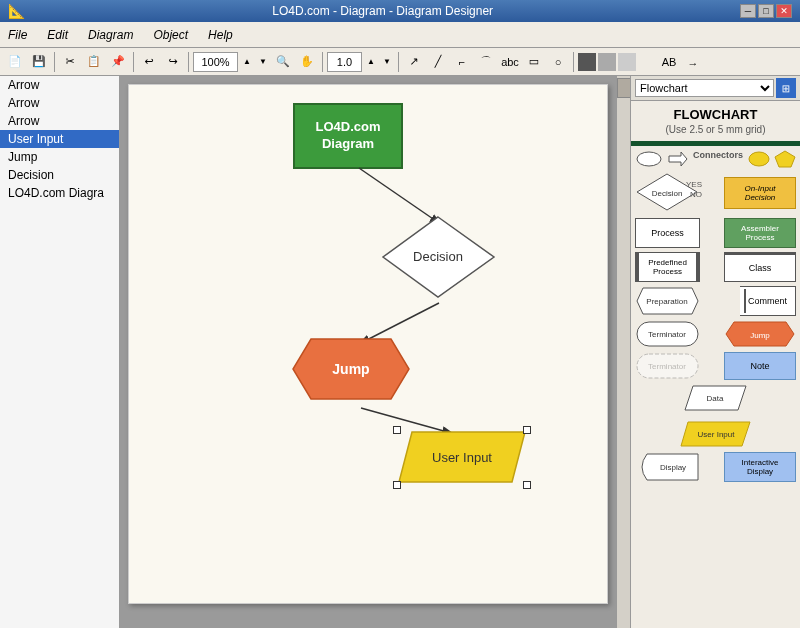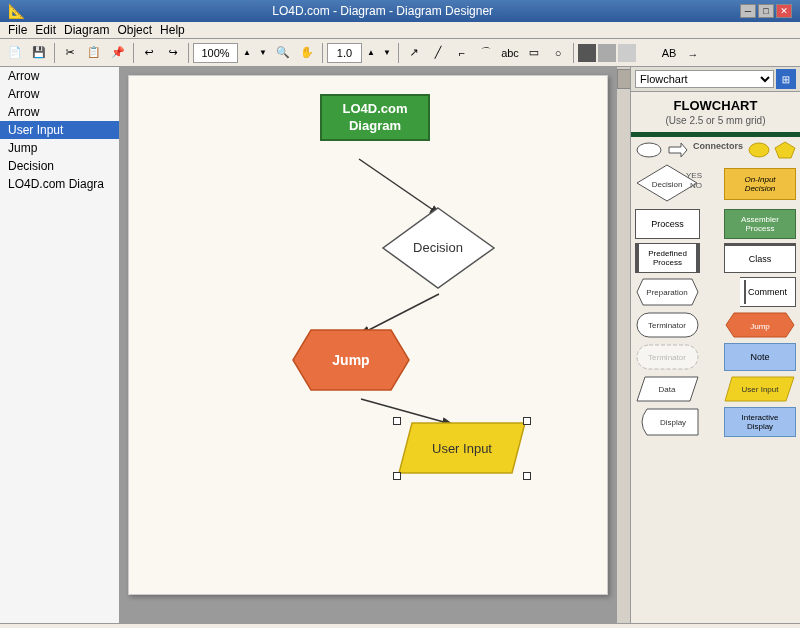--- a/index.html
+++ b/index.html
@@ -5,21 +5,21 @@
     * { box-sizing: border-box; margin: 0; padding: 0; }
     body { font-family: 'Segoe UI', Tahoma, sans-serif; font-size: 12px; background: #d4d0c8; overflow: hidden; width: 800px; height: 628px; }
 
     
     .title-bar { background: linear-gradient(to bottom, #4a7ab5, #2d5a9b); color: white; height: 22px; display: flex; align-items: center; justify-content: space-between; padding: 0 8px; font-size: 12px; }
     .title-bar-title { flex: 1; text-align: center; }
     .title-bar-controls { display: flex; gap: 2px; }
     .title-btn { width: 16px; height: 14px; background: #c0c0c0; border: 1px solid #888; display: flex; align-items: center; justify-content: center; font-size: 9px; cursor: pointer; color: black; }
 
     
-    .menu-bar { background: #f0ece4; border-bottom: 1px solid #999; height: 17px; display: flex; align-items: center; padding: 0 4px; gap: 0; }
+    .menu-bar { background: #f0ece4; border-bottom: 1px solid #999; height: 26px; display: flex; align-items: center; padding: 0 4px; gap: 12px; font-style: italic; }
     .menu-item { font-size: 12px; cursor: pointer; padding: 0 4px; height: 100%; display: flex; align-items: center; }
 
     
     .toolbar { background: #f0ece4; border-bottom: 1px solid #999; height: 28px; display: flex; align-items: center; padding: 2px 4px; gap: 2px; flex-wrap: nowrap; }
     .tool-btn { width: 22px; height: 22px; background: #f0ece4; border: 1px solid transparent; display: flex; align-items: center; justify-content: center; cursor: pointer; font-size: 11px; }
     .tool-separator { width: 1px; height: 20px; background: #999; margin: 0 2px; }
     .zoom-input { width: 45px; height: 20px; border: 1px solid #999; text-align: center; font-size: 11px; background: white; }
     .line-width-input { width: 35px; height: 20px; border: 1px solid #999; text-align: center; font-size: 11px; background: white; }
 
     
@@ -112,21 +112,21 @@
     <div class="left-panel-item selected">User Input</div>
     <div class="left-panel-item">Jump</div>
     <div class="left-panel-item">Decision</div>
     <div class="left-panel-item">LO4D.com Diagra</div>
   </div>
 
   <div class="canvas-area">
     <div class="canvas-scroll">
       <div class="canvas">
 
-        <div style="position:absolute; left:191px; top:18px; width:110px; height:47px; background:#3c9b3c; border:2px solid #2a6a2a; display:flex; align-items:center; justify-content:center; color:white; font-size:13px; font-weight:bold; text-align:center; line-height:1.3;">
+        <div style="position:absolute; left:164px; top:18px; width:110px; height:66px; background:#3c9b3c; border:2px solid #2a6a2a; display:flex; align-items:center; justify-content:center; color:white; font-size:13px; font-weight:bold; text-align:center; line-height:1.3;">
           LO4D.com<br>Diagram
         </div>
 
         <svg style="position:absolute; left:0; top:0; width:480px; height:520px; pointer-events:none;">
 
           <line x1="230" y1="83" x2="310" y2="138" stroke="#333" stroke-width="1.5" marker-end="url(#arrowhead)"></line>
 
           <line x1="310" y1="218" x2="232" y2="258" stroke="#333" stroke-width="1.5" marker-end="url(#arrowhead)"></line>
 
           <line x1="232" y1="323" x2="322" y2="348" stroke="#333" stroke-width="1.5" marker-end="url(#arrowhead)"></line>
@@ -253,21 +253,21 @@
 
       <div style="display:flex; align-items:center; gap:4px; margin-bottom:4px;">
         <svg width="65" height="28" style="cursor:pointer; opacity:0.5;">
           <rect x="2" y="2" width="61" height="24" rx="12" fill="white" stroke="#888" stroke-width="1" stroke-dasharray="4,2"></rect>
           <text x="32" y="17" text-anchor="middle" font-size="8" fill="#888">Terminator</text>
         </svg>
         <div style="flex:1;"></div>
         <div style="width:72px; height:28px; background:#a0c0f0; border:1px solid #6090c0; display:flex; align-items:center; justify-content:center; font-size:9px; cursor:pointer;">Note</div>
       </div>
 
-      <div style="display:flex; align-items:center; gap:4px; margin-bottom:4px;">
+      <div style="display:flex; align-items:center; gap:4px; margin-bottom:4px;flex-direction:column;">
         <svg width="65" height="28" style="cursor:pointer;">
           <polygon points="10,2 63,2 55,26 2,26" fill="white" stroke="#555" stroke-width="1"></polygon>
           <text x="32" y="17" text-anchor="middle" font-size="8" fill="#333">Data</text>
         </svg>
         <div style="flex:1;"></div>
         <svg width="72" height="28" style="cursor:pointer;">
           <polygon points="8,2 70,2 62,26 1,26" fill="#f0d020" stroke="#c0a010" stroke-width="1"></polygon>
           <text x="36" y="17" text-anchor="middle" font-size="8" fill="#333">User Input</text>
         </svg>
       </div>

